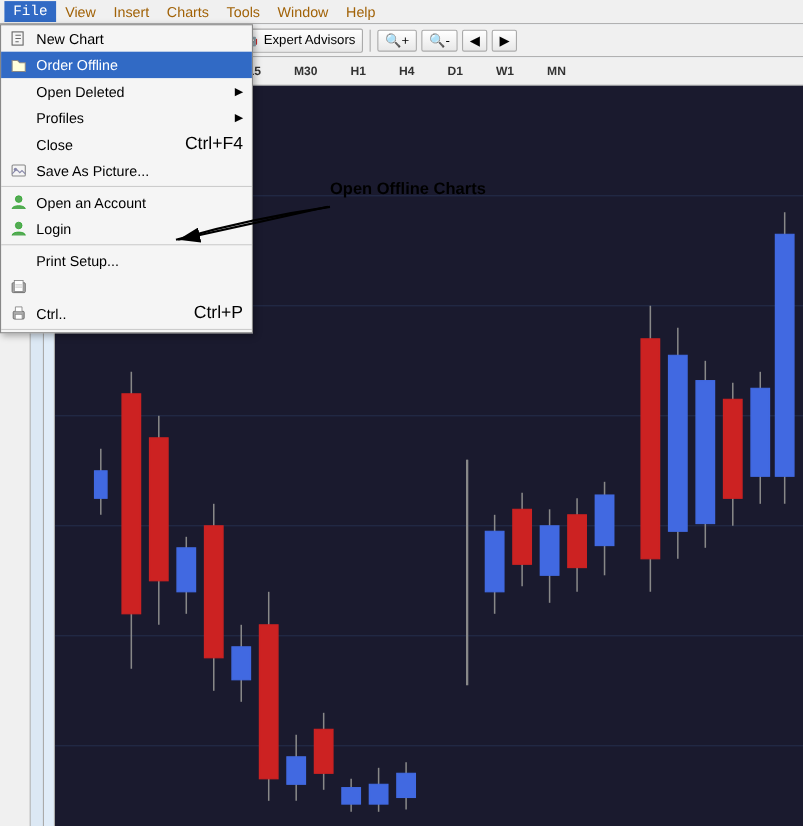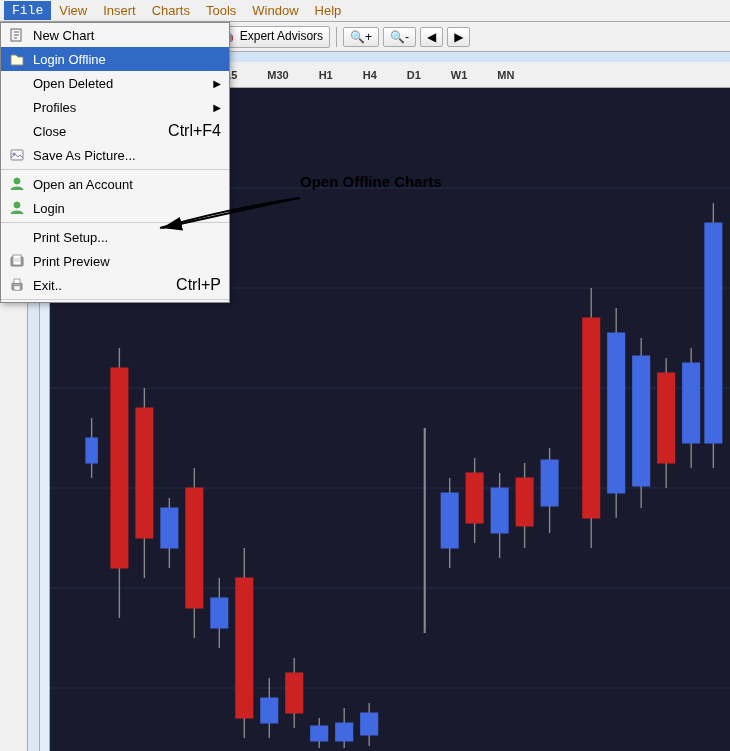--- a/index.html
+++ b/index.html
@@ -72,21 +72,20 @@
 
     
     .toolbar2 {
       background: #f0f0f0;
       border-bottom: 1px solid #aaa;
       display: flex;
       align-items: center;
       height: 26px;
       padding: 2px 4px;
       gap: 18px;
-      margin-top: 10px;
     }
     .timeframe-btn {
       padding: 1px 5px;
       font-size: 11px;
       font-weight: bold;
       color: #333;
       cursor: pointer;
       border: 1px solid transparent;
     }
 
@@ -400,21 +399,21 @@
     </span>
     <span class="menu-item-text">New Chart</span>
   </div>
 
   <div class="menu-item highlighted">
     <span class="menu-icon">
       <svg width="16" height="16" viewBox="0 0 16 16">
           <path d="M2 4h5l2 2h5v8H2z" fill="#ffd" stroke="#888" stroke-width="1"></path>
         </svg>
     </span>
-    <span class="menu-item-text">Login Offline</span>
+    <span class="menu-item-text">Order Offline</span>
   </div>
 
   <div class="menu-item">
     <span class="menu-icon"></span>
     <span class="menu-item-text">Open Deleted</span>
     <span class="arrow">▶</span>
   </div>
 
   <div class="menu-item">
     <span class="menu-icon"></span>
@@ -471,30 +470,29 @@
 
   <div class="menu-item">
     <span class="menu-icon">
       <svg width="16" height="16" viewBox="0 0 16 16">
           <rect x="2" y="4" width="12" height="9" rx="1" fill="#aaa" stroke="#666" stroke-width="0.8"></rect>
           <rect x="4" y="2" width="8" height="10" fill="#fff" stroke="#888" stroke-width="0.8"></rect>
           <line x1="5" y1="6" x2="11" y2="6" stroke="#bbb" stroke-width="0.8"></line>
           <line x1="5" y1="8" x2="11" y2="8" stroke="#bbb" stroke-width="0.8"></line>
         </svg>
     </span>
-    <span class="menu-item-text">Print Preview</span>
   </div>
 
   <div class="menu-item">
     <span class="menu-icon">
       <svg width="16" height="16" viewBox="0 0 16 16">
           <rect x="3" y="6" width="10" height="7" rx="1" fill="#aaa" stroke="#666" stroke-width="0.8"></rect>
           <rect x="5" y="9" width="6" height="4" fill="#fff" stroke="#888" stroke-width="0.5"></rect>
           <path d="M5 6V2h6v4" fill="#fff" stroke="#888" stroke-width="0.8"></path>
         </svg>
     </span>
-    <span class="menu-item-text">Exit..</span>
+    <span class="menu-item-text">Ctrl..</span>
     <span class="shortcut">Ctrl+P</span>
   </div>
 
   <div class="menu-separator"></div>
 
 </div>
 
 </body></html>

